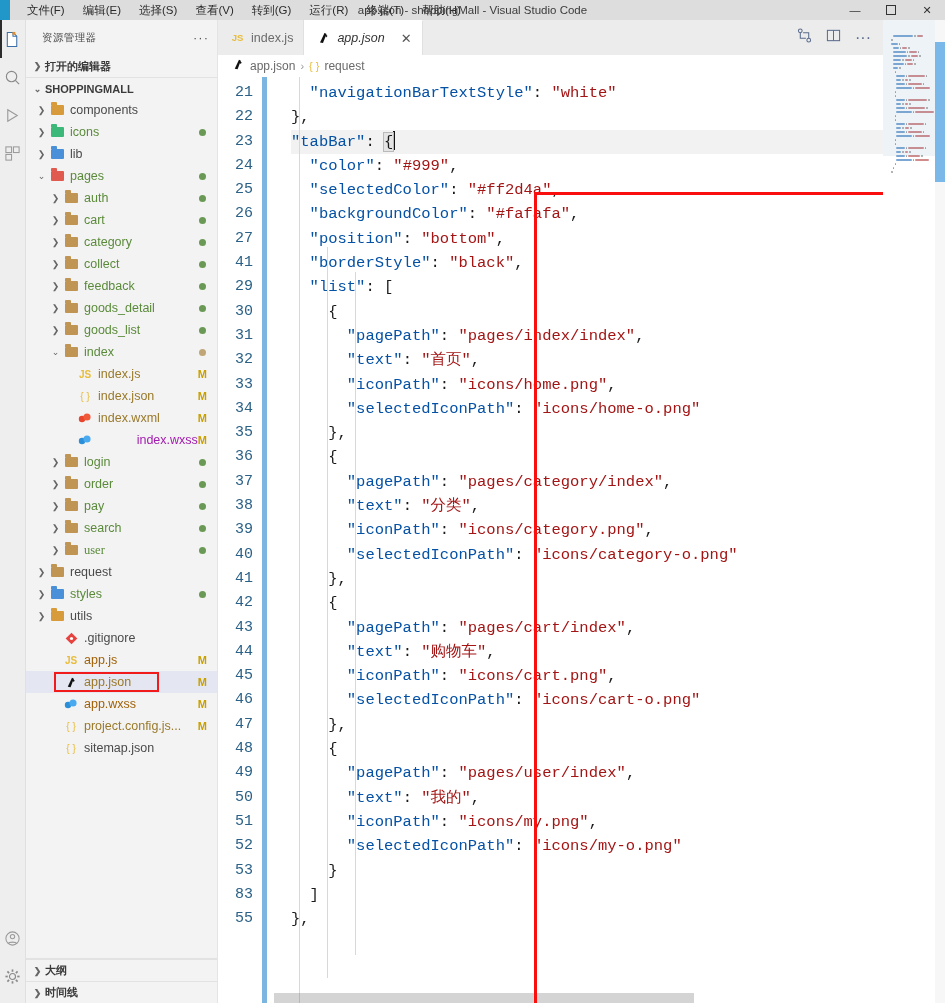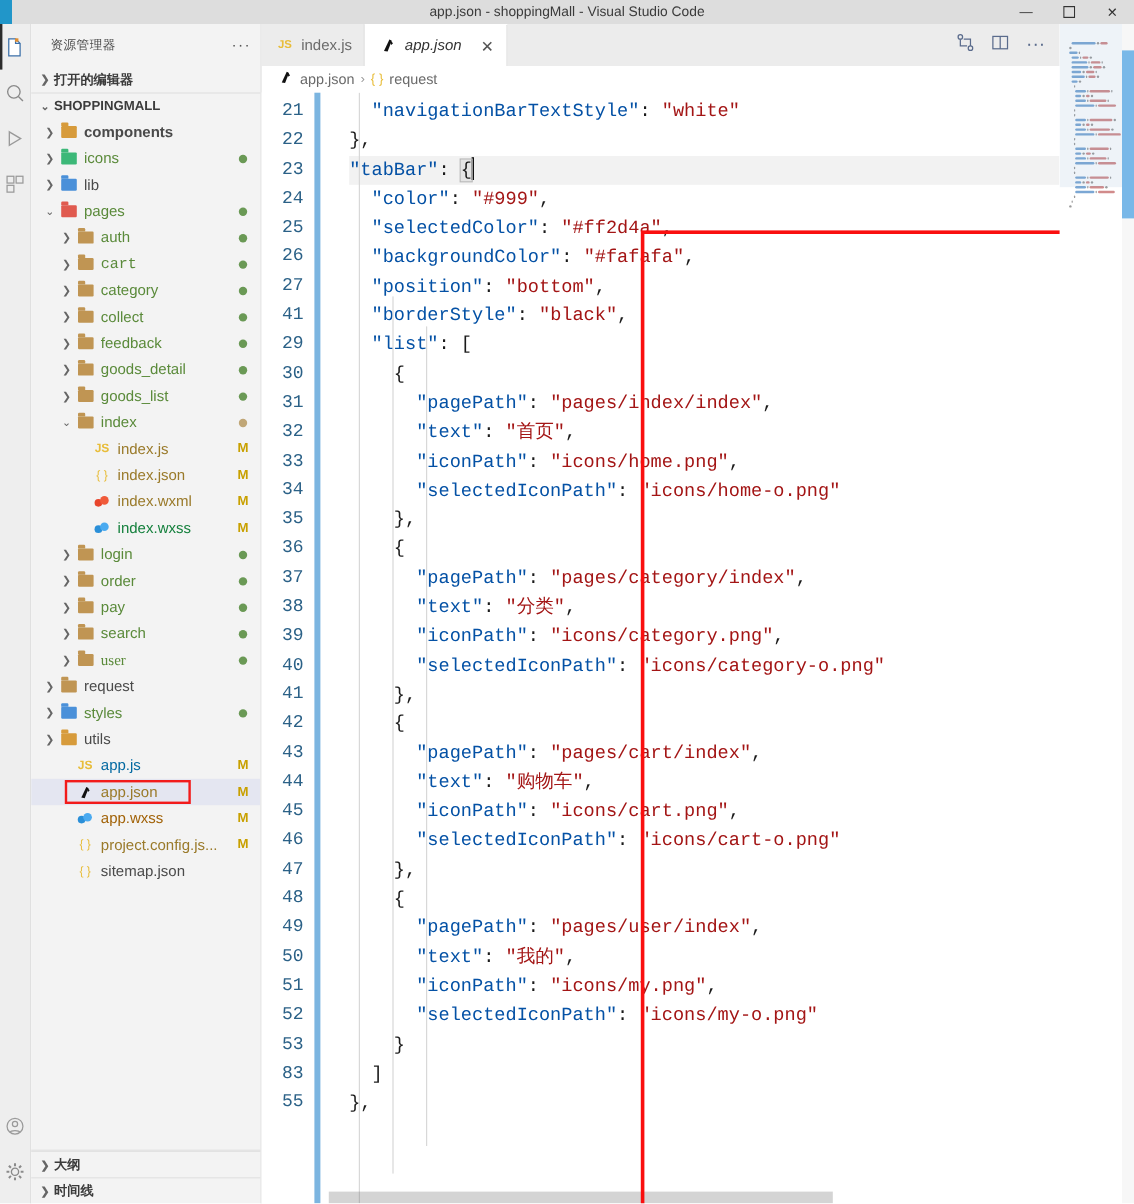--- a/index.html
+++ b/index.html
@@ -241,20 +241,30 @@
   .h-thumb {
     position: absolute; left: 56px; width: 420px; height: 10px;
     background: rgba(100,100,100,.28);
   }
 </style>
 </head>
 <body>
 
 <div class="titlebar">
   <div class="tb-logo"></div>
+  <div class="menubar" id="menubar">
+      <div class="menu-item">文件(F)</div>
+      <div class="menu-item">编辑(E)</div>
+      <div class="menu-item">选择(S)</div>
+      <div class="menu-item">查看(V)</div>
+      <div class="menu-item">转到(G)</div>
+      <div class="menu-item">运行(R)</div>
+      <div class="menu-item">终端(T)</div>
+      <div class="menu-item">帮助(H)</div>
+    </div>
   <div class="tb-title">app.json - shoppingMall - Visual Studio Code</div>
   <div class="winctl">
     <div class="winbtn">—</div>
     <div class="winbtn">
       <svg width="10" height="10" viewBox="0 0 10 10">
           <rect x="0.5" y="0.5" width="9" height="9" fill="none" stroke="#333"></rect>
         </svg>
     </div>
     <div class="winbtn close">✕</div>
   </div>
@@ -325,21 +335,21 @@
     <div class="sb-section">
       <span class="chev">⌄</span>
       <span>SHOPPINGMALL</span>
     </div>
     <div class="tree" id="tree">
         <div class="row" style="padding-left: 8px;">
           <span class="chev">❯</span>
           <span class="ficon">
             <span class="folder fold-orange"></span>
           </span>
-          <span class="rlabel" style="color: rgb(74, 74, 74); font-weight: bold;">components</span>
+          <span class="rlabel" style="color: rgb(74, 74, 74);">components</span>
           <span style="width: 18px; flex: 0 0 18px;"></span>
         </div>
         <div class="row" style="padding-left: 8px;">
           <span class="chev">❯</span>
           <span class="ficon">
             <span class="folder fold-green"></span>
           </span>
           <span class="rlabel" style="color: rgb(90, 138, 58);">icons</span>
           <span class="dot"></span>
         </div>
@@ -365,21 +375,21 @@
             <span class="folder"></span>
           </span>
           <span class="rlabel" style="color: rgb(90, 138, 58);">auth</span>
           <span class="dot"></span>
         </div>
         <div class="row" style="padding-left: 22px;">
           <span class="chev">❯</span>
           <span class="ficon">
             <span class="folder"></span>
           </span>
-          <span class="rlabel" style="color: rgb(90, 138, 58); font-family: Liberation Mono, monospace;">cart</span>
+          <span class="rlabel" style="color: rgb(90, 138, 58);">cart</span>
           <span class="dot"></span>
         </div>
         <div class="row" style="padding-left: 22px;">
           <span class="chev">❯</span>
           <span class="ficon">
             <span class="folder"></span>
           </span>
           <span class="rlabel" style="color: rgb(90, 138, 58);">category</span>
           <span class="dot"></span>
         </div>
@@ -447,21 +457,21 @@
           <span class="rbadge">M</span>
         </div>
         <div class="row" style="padding-left: 36px;">
           <span class="chev"></span>
           <span class="ficon">
             <svg width="14" height="12" viewBox="0 0 14 12">
               <circle cx="4" cy="7" r="3.2" fill="#2a8fd8"></circle>
               <circle cx="9" cy="5" r="3.6" fill="#4aaaf0"></circle>
             </svg>
           </span>
-          <span class="rlabel" style="color: #15803d;">index.wxss</span>
+          <span class="rlabel" style="color: #a21caf; text-align: right;">index.wxss</span>
           <span class="rbadge">M</span>
         </div>
         <div class="row" style="padding-left: 22px;">
           <span class="chev">❯</span>
           <span class="ficon">
             <span class="folder"></span>
           </span>
           <span class="rlabel" style="color: rgb(90, 138, 58);">login</span>
           <span class="dot"></span>
         </div>
@@ -516,22 +526,33 @@
         <div class="row" style="padding-left: 8px;">
           <span class="chev">❯</span>
           <span class="ficon">
             <span class="folder fold-orange"></span>
           </span>
           <span class="rlabel" style="color: rgb(74, 74, 74);">utils</span>
           <span style="width: 18px; flex: 0 0 18px;"></span>
         </div>
         <div class="row" style="padding-left: 22px;">
           <span class="chev"></span>
+          <span class="ficon">
+            <svg width="13" height="13" viewBox="0 0 14 14">
+              <path d="M7 0.7 13.3 7 7 13.3 0.7 7Z" fill="#e8423f"></path>
+              <circle cx="7" cy="7" r="1.7" fill="#fff"></circle>
+            </svg>
+          </span>
+          <span class="rlabel" style="color: rgb(74, 74, 74);">.gitignore</span>
+          <span style="width: 18px; flex: 0 0 18px;"></span>
+        </div>
+        <div class="row" style="padding-left: 22px;">
+          <span class="chev"></span>
           <span class="ficon js-ic">JS</span>
-          <span class="rlabel" style="color: #0369a1;">app.js</span>
+          <span class="rlabel" style="color: #a16207;">app.js</span>
           <span class="rbadge">M</span>
         </div>
         <div class="row selected" style="padding-left: 22px;">
           <span class="chev"></span>
           <span class="ficon">
             <svg width="13" height="13" viewBox="0 0 14 14">
               <path d="M3 11.5 L7.5 2 L9.5 3 L6 12 Z" fill="#111"></path>
               <path d="M7.5 2 L10.5 5 L9 6.5" fill="#111"></path>
             </svg>
           </span>

